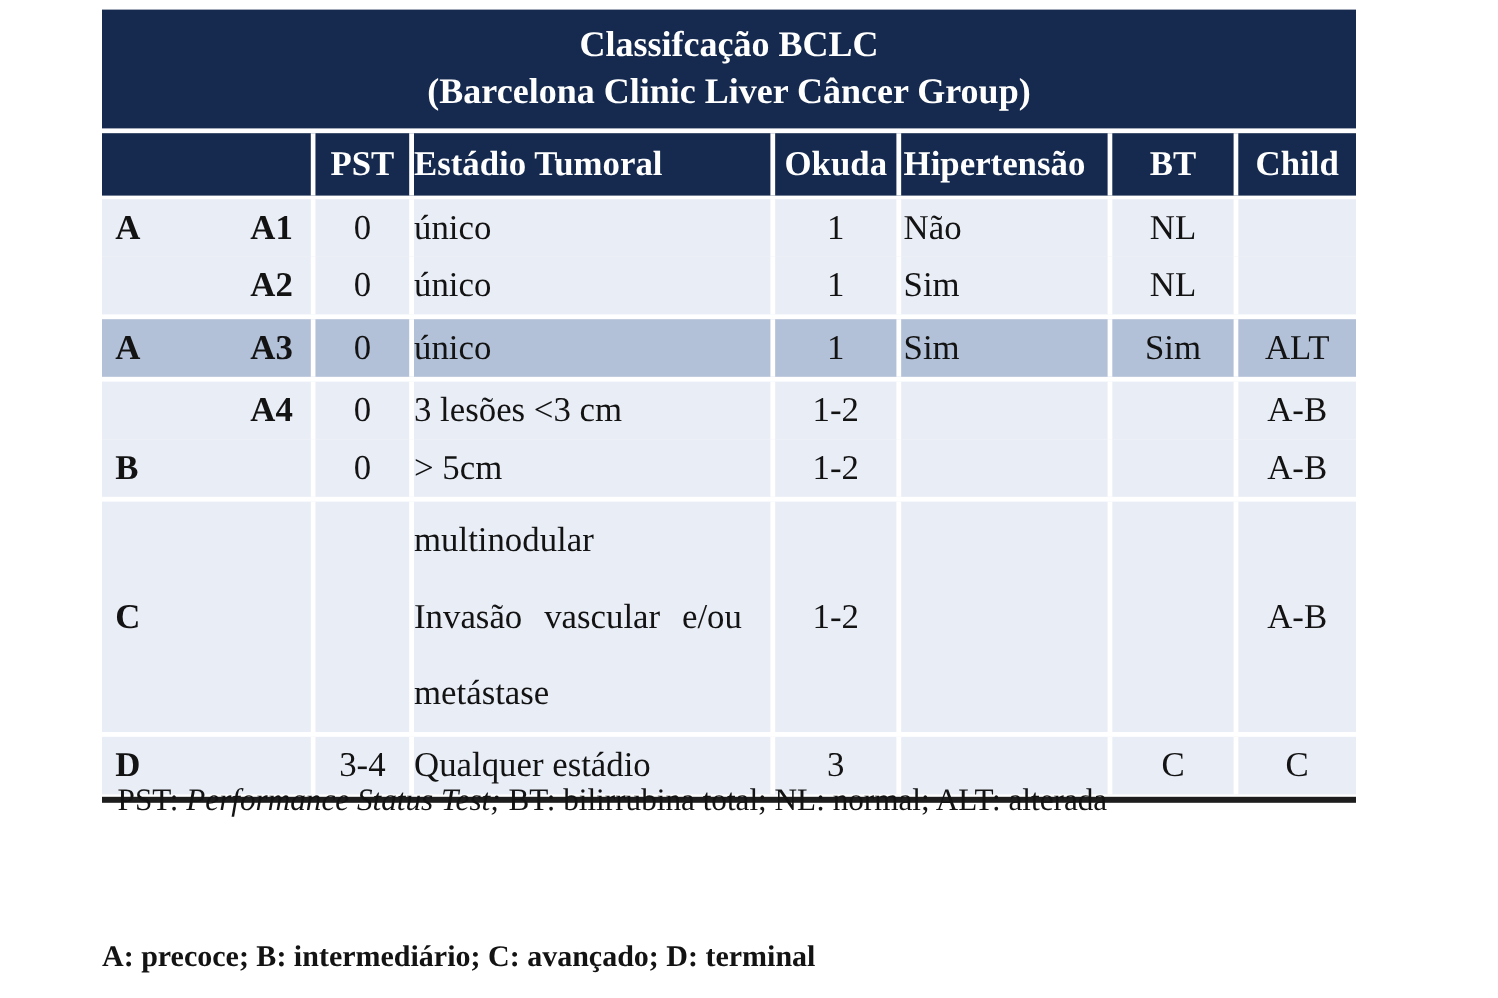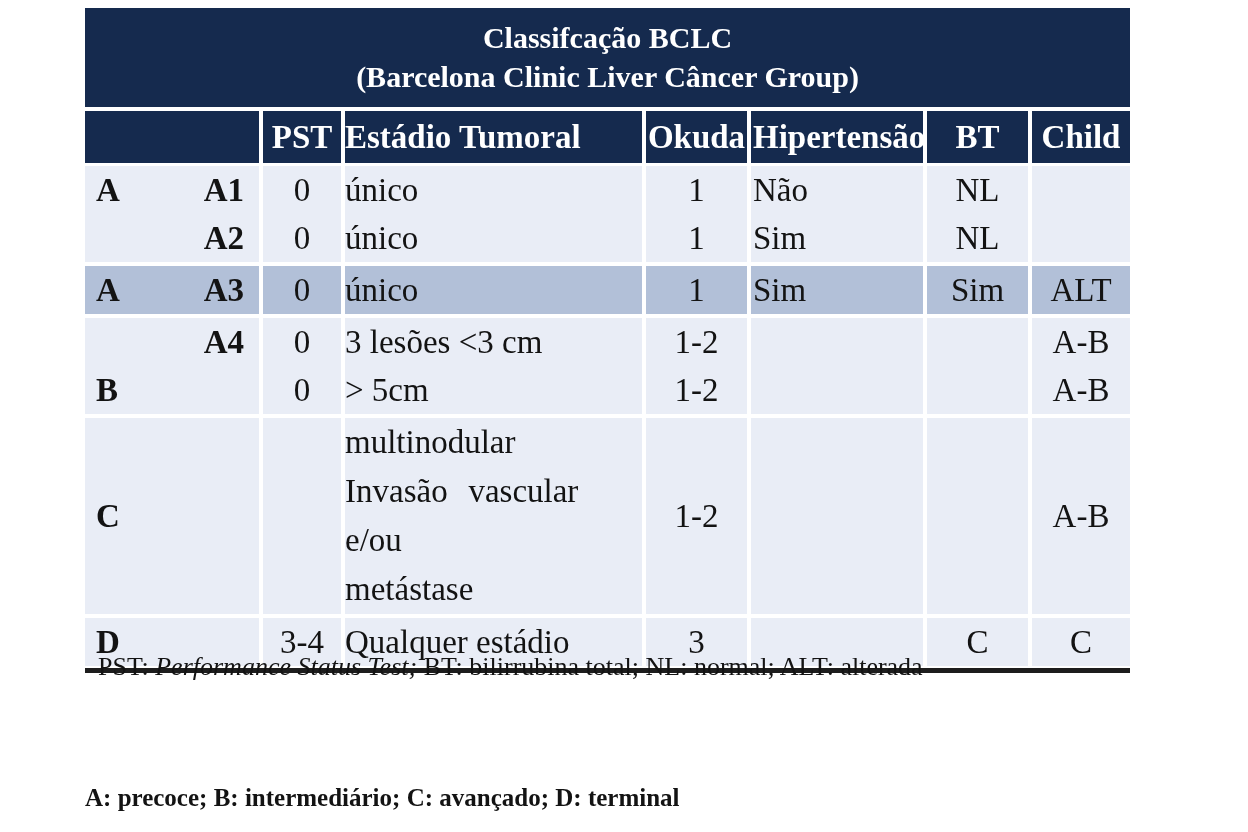--- a/index.html
+++ b/index.html
@@ -21,21 +21,21 @@
   .title-band{
     background:var(--navy);color:#fff;text-align:center;
     height:99px;padding-top:10px;margin-bottom:4px;
     font-weight:bold;font-size:30px;line-height:39px;
   }
 
   
   .trow{display:flex;align-items:stretch;}
   .cell{
     border-right:4px solid #ffffff;display:flex;align-items:center;
-    font-size:33px;
+    font-size:29px;
   }
   .c-label{width:178px;justify-content:space-between;padding:0 15px 0 11px;font-weight:bold;}
   .c-pst{width:82px;justify-content:center;}
   .c-estadio{width:301px;}
   .c-okuda{width:105px;justify-content:center;}
   .c-hip{width:176px;padding-left:2px;}
   .c-bt{width:105px;justify-content:center;}
   .c-child{width:98px;justify-content:center;border-right:none;}
 
   
@@ -45,21 +45,21 @@
   }
   .header-row .c-pst,.header-row .c-okuda,
   .header-row .c-bt,.header-row .c-child{justify-content:center;}
 
   
   .trow.light .cell{background:var(--row-light);}
   .trow.highlight .cell{background:var(--row-highlight);}
   .trow{min-height:48px;}
   .trow.tall{min-height:148px;}
   .trow.group-start{margin-top:4px;}
-  .c-estadio.multi{white-space:pre-line;line-height:49px;}
+  .c-estadio.multi{white-space:pre-line;line-height:64px;}
   .c-estadio.justify-words{word-spacing:0.38em;}
 
   .bottom-rule{height:5px;background:var(--bottom-border);margin-top:2px;}
 
   
   .footnotes{position:absolute;left:98px;top:648px;width:1050px;font-size:26px;line-height:37px;}
   .footnote-abbrev{margin-bottom:1px;}
   .footnote-abbrev .it{font-style:italic;}
   .footnote-portal{white-space:pre-line;}
   .legend-line{position:absolute;left:85px;top:784px;font-size:25px;font-weight:bold;}

